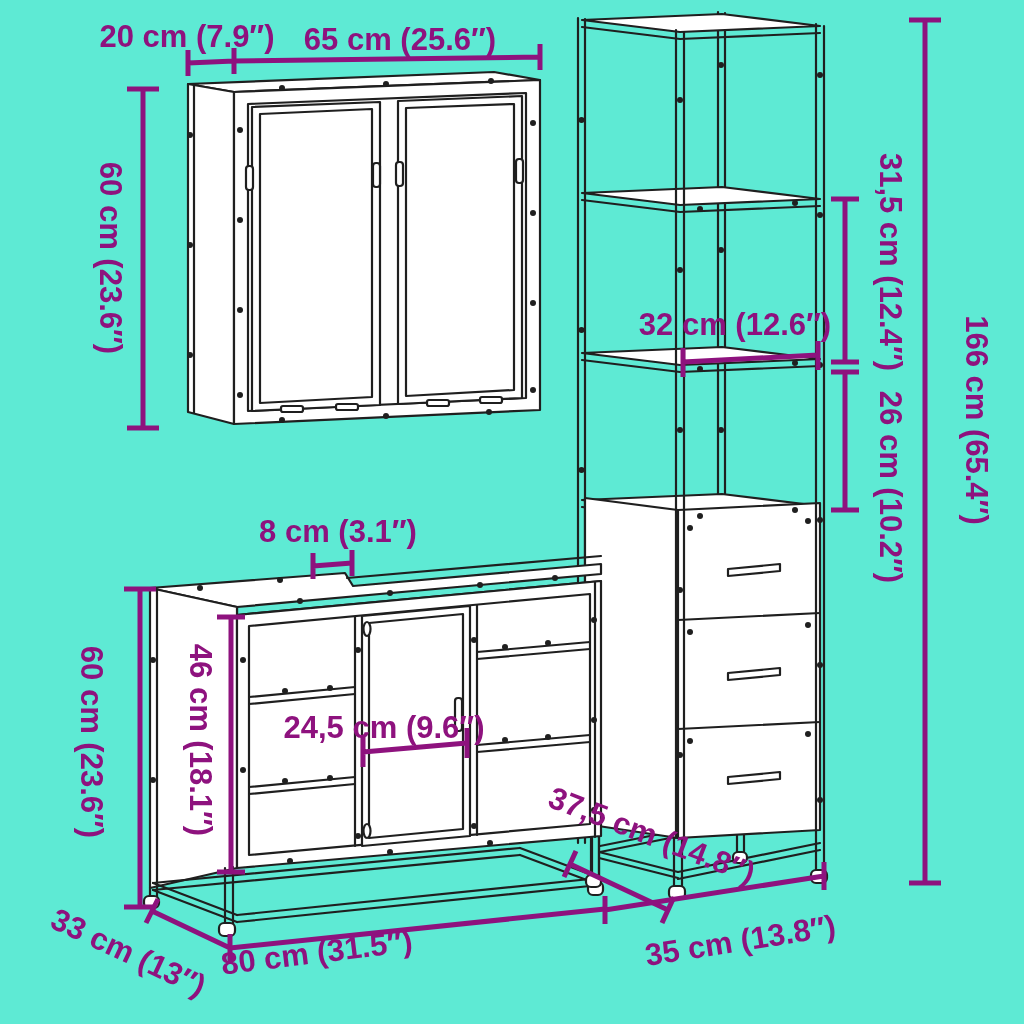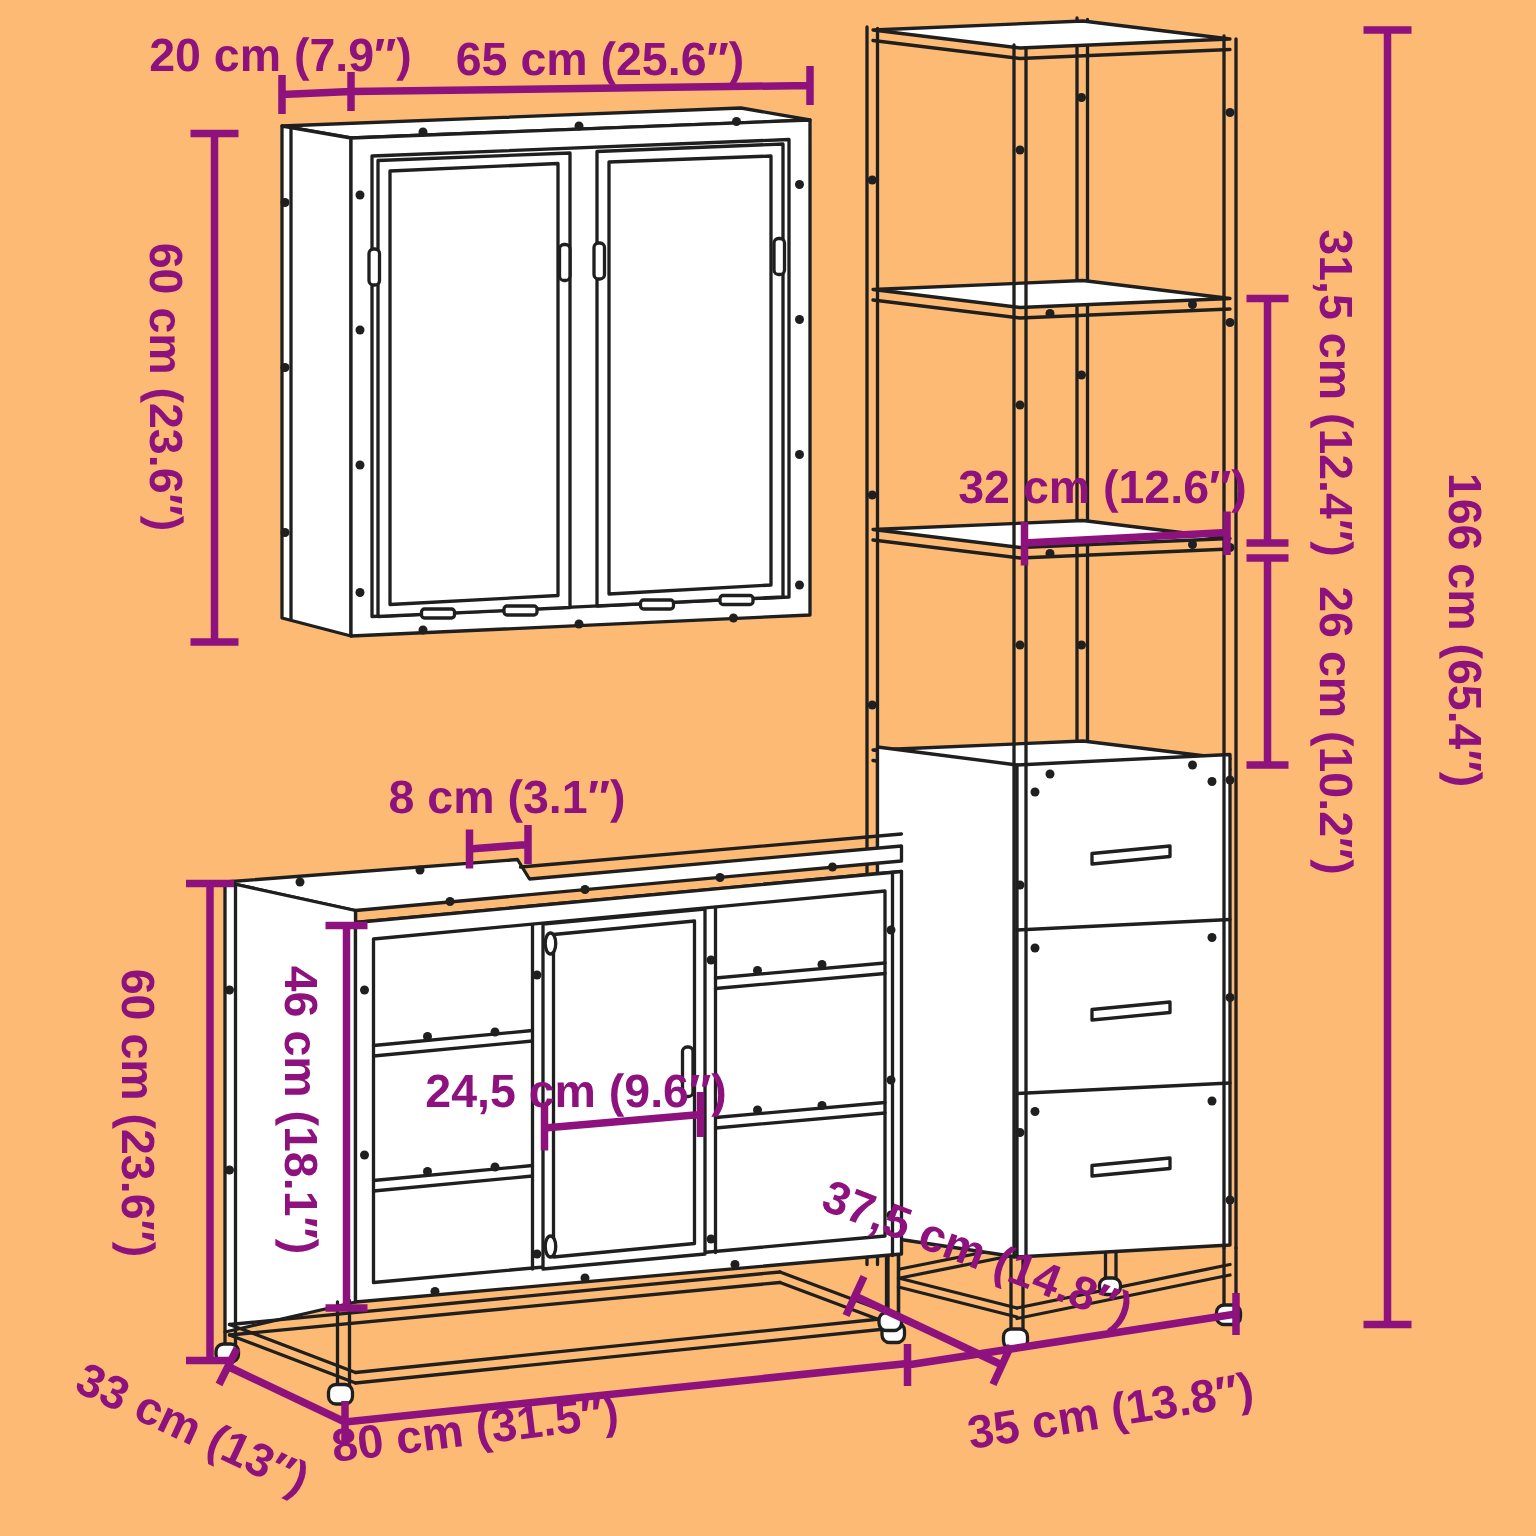--- a/index.html
+++ b/index.html
@@ -1,17 +1,17 @@
 <!DOCTYPE html>
 <html><head>
 <meta charset="utf-8">
 <title>Diagram</title>
 <style>
   html,body{margin:0;padding:0;background:#fff;}
-  .stage{position:relative;width:1024px;height:1024px;background:#fdba74;overflow:hidden;}
+  .stage{position:relative;width:1024px;height:1024px;background:#5eead4;overflow:hidden;}
   svg{position:absolute;left:0;top:0;}
   .ln{stroke:#1f1f1f;stroke-width:2.2;fill:none;stroke-linecap:round;stroke-linejoin:round;}
   .fw{stroke:#1f1f1f;stroke-width:2.2;fill:#ffffff;stroke-linejoin:round;}
   .dot{fill:#1f1f1f;stroke:none;}
   .dim{stroke:#8E127E;stroke-width:5;fill:none;stroke-linecap:butt;}
   .dtx{fill:#8E127E;font-family:"Liberation Sans","DejaVu Sans",sans-serif;
        font-weight:bold;font-size:31px;letter-spacing:0px;}
 </style>
 </head>
 <body>

